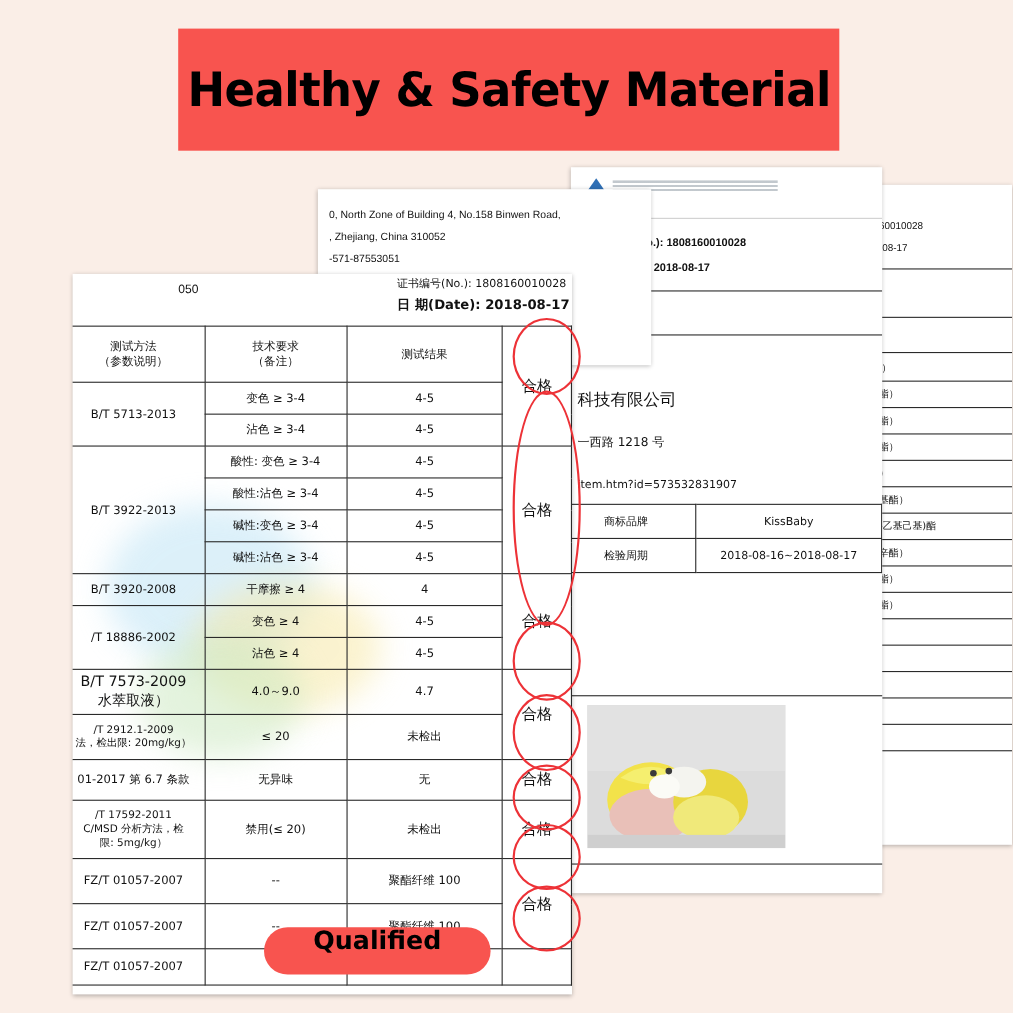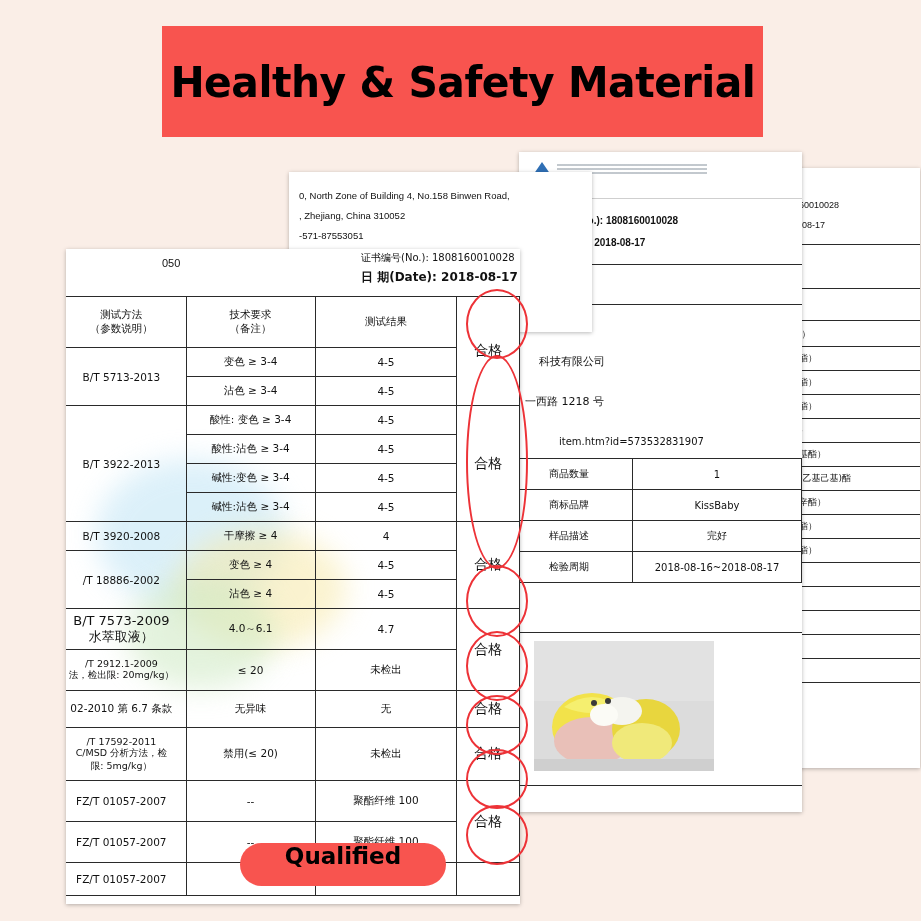--- a/index.html
+++ b/index.html
@@ -217,37 +217,29 @@
     <div class="mid-logo-bars"></div>
   </div>
 
   <div class="mid-row" style="left:18px;top:62px;font-weight:bold;">证书编号(No.): 1808160010028</div>
   <div class="mid-row" style="left:18px;top:84px;font-weight:bold;">日    期(Date): 2018-08-17</div>
 
   <div class="hr" style="left:0;top:112px;width:283px;"></div>
   <div class="hr" style="left:0;top:152px;width:283px;"></div>
 
   <div class="mid-row zh" style="left:6px;top:162px;font-size:11px;">-托检测</div>
-  <div class="mid-row zh" style="left:20px;top:202px;font-size:11px;font-family:Liberation Mono, monospace;">科技有限公司</div>
+  <div class="mid-row zh" style="left:6px;top:202px;font-size:15px;font-family:Liberation Mono, monospace;">科技有限公司</div>
   <div class="mid-row zh" style="left:6px;top:242px;font-size:11px;">一西路 1218 号</div>
-  <div class="mid-row zh" style="left:6px;top:284px;font-size:10px;padding-left:34px;">item.htm?id=573532831907</div>
+  <div class="mid-row zh" style="left:6px;top:284px;font-size:10px;">item.htm?id=573532831907</div>
 
   <table class="doc" id="mid-table">
     <tbody>
-        <tr>
-      <td class="mid-lab zh">商品数量</td>
-      <td>1</td>
-    </tr>
     <tr>
       <td class="mid-lab zh">商标品牌</td>
       <td>KissBaby</td>
-    </tr>
-    <tr>
-      <td class="mid-lab zh">样品描述</td>
-      <td>完好</td>
     </tr>
     <tr>
       <td class="mid-lab zh">检验周期</td>
       <td>2018-08-16~2018-08-17</td>
     </tr>
   </tbody>
     </table>
 
   <div class="photo-box">
     <div class="photo">
@@ -344,33 +336,33 @@
         <td class="col-res">4-5</td>
       </tr>
       <tr>
         <td class="col-req zh">沾色 ≥ 4</td>
         <td class="col-res">4-5</td>
       </tr>
 
       <tr>
         <td class="col-method zh" style="height:34px;white-space:pre-line;font-size:13px;">B/T 7573-2009
 水萃取液）</td>
-        <td class="col-req">4.0～6.1</td>
+        <td class="col-req">4.0～9.0</td>
         <td class="col-res">4.7</td>
         <td class="col-pass zh" rowspan="2" style="font-size:14px;">合格</td>
       </tr>
       <tr>
         <td class="col-method zh" style="height:34px;white-space:pre-line;font-size:9.5px;">/T 2912.1-2009
 法，检出限: 20mg/kg）</td>
         <td class="col-req">≤ 20</td>
         <td class="col-res zh">未检出</td>
       </tr>
 
       <tr>
-        <td class="col-method zh" style="height:30px;">02-2010 第 6.7 条款</td>
+        <td class="col-method zh" style="height:30px;">01-2017 第 6.7 条款</td>
         <td class="col-req zh">无异味</td>
         <td class="col-res zh">无</td>
         <td class="col-pass zh" style="font-size:14px;">合格</td>
       </tr>
 
       <tr>
         <td class="col-method zh" style="height:46px;white-space:pre-line;font-size:9.5px;text-align:center;">/T 17592-2011
 C/MSD 分析方法，检
 限: 5mg/kg）</td>
         <td class="col-req zh">禁用(≤ 20)</td>

